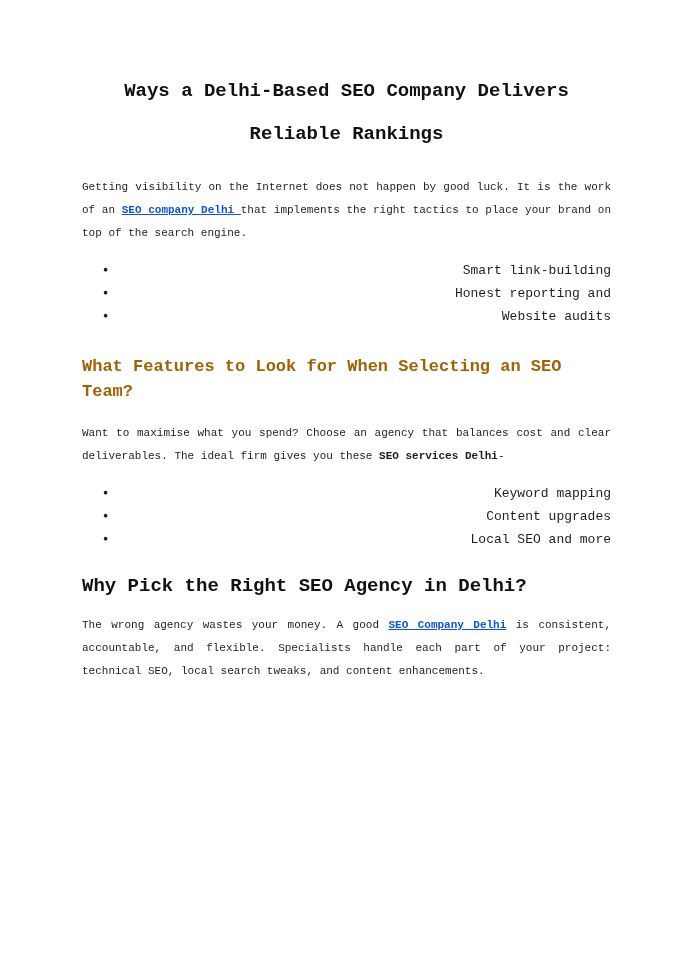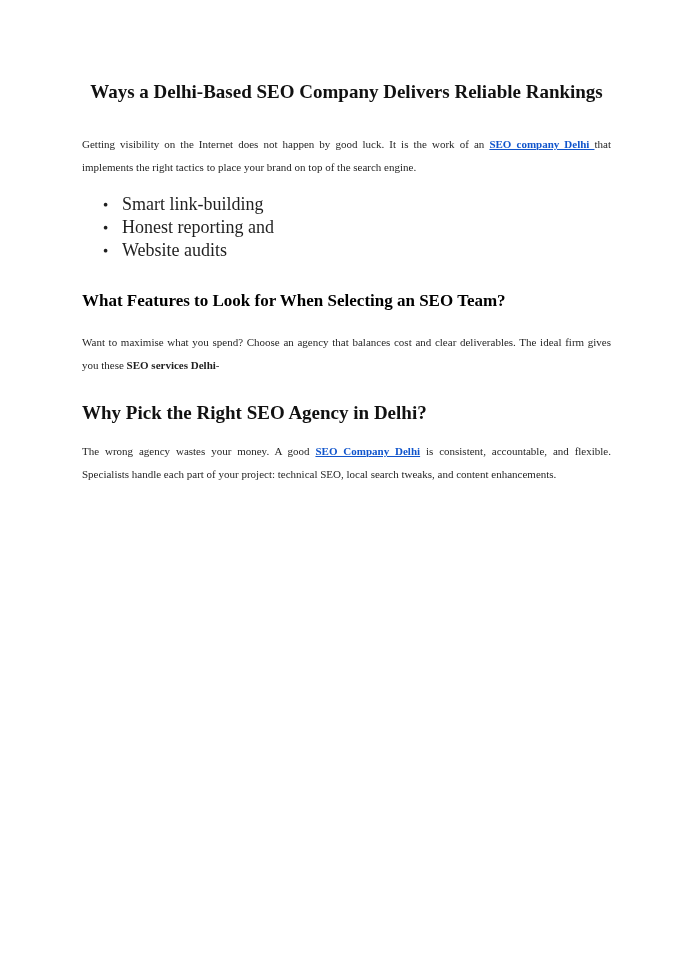--- a/index.html
+++ b/index.html
@@ -11,21 +11,21 @@
     padding:0;
     background:#ffffff;
   }
   .page{
     position:relative;
     width:679px;
     height:960px;
     margin:0 auto;
     background:#ffffff;
     overflow:hidden;
-    font-family:Liberation Serif, serif;
+    font-family:Liberation Mono, monospace;
     color:var(--text-color);
     box-sizing:border-box;
     padding:70px 68px 0 82px;
   }
   .doc-title{
     font-size:19px;
     font-weight:bold;
     text-align:center;
     line-height:43px;
     margin:0 0 20px 0;
@@ -35,39 +35,40 @@
     font-size:11px;
     line-height:23px;
     text-align:justify;
     margin:0 0 14px 0;
   }
   .doc-h2{
     font-size:17px;
     font-weight:bold;
     line-height:25px;
     margin:26px 0 18px 0;
-    color:#000000;
+    color:#a16207;
   }
   .doc-h3{
     font-size:19px;
     font-weight:bold;
     line-height:23px;
     margin:24px 0 16px 0;
     color:#111111;
   }
   ul.doc-list{
     list-style:none;
     margin:14px 0 14px 0;
     padding:0;
   }
   ul.doc-list li{
     position:relative;
     padding-left:40px;
-    font-size:18px;
+    font-size:13px;
     line-height:23px;
+    text-align:right;
   }
   ul.doc-list li::before{
     content:"●";
     position:absolute;
     left:21px;
     top:0;
     font-size:8.5px;
     line-height:23px;
     color:#1f1f1f;
   }
@@ -93,20 +94,25 @@
     <li>Smart link-building</li>
     <li>Honest reporting and</li>
     <li>Website audits</li>
   </ul>
 
 
   <h2 class="doc-h2">What Features to Look for When Selecting an SEO Team?</h2>
 
   <p class="doc-p"><span>Want to maximise what you spend? Choose an agency that balances cost and clear deliverables. The ideal firm gives you these </span><strong>SEO services Delhi</strong><span>-</span></p>
 
+  <ul class="doc-list">
+    <li>Keyword mapping</li>
+    <li>Content upgrades</li>
+    <li>Local SEO and more</li>
+  </ul>
 
 
   <h3 class="doc-h3">Why Pick the Right SEO Agency in Delhi?</h3>
 
   <p class="doc-p"><span>The wrong agency wastes your money. A good </span><a class="doc-link" href="#">SEO Company Delhi</a><span> is consistent, accountable, and flexible. Specialists handle each part of your project: technical SEO, local search tweaks, and content enhancements.</span></p>
 
 
 </div>
 
 </body></html>

